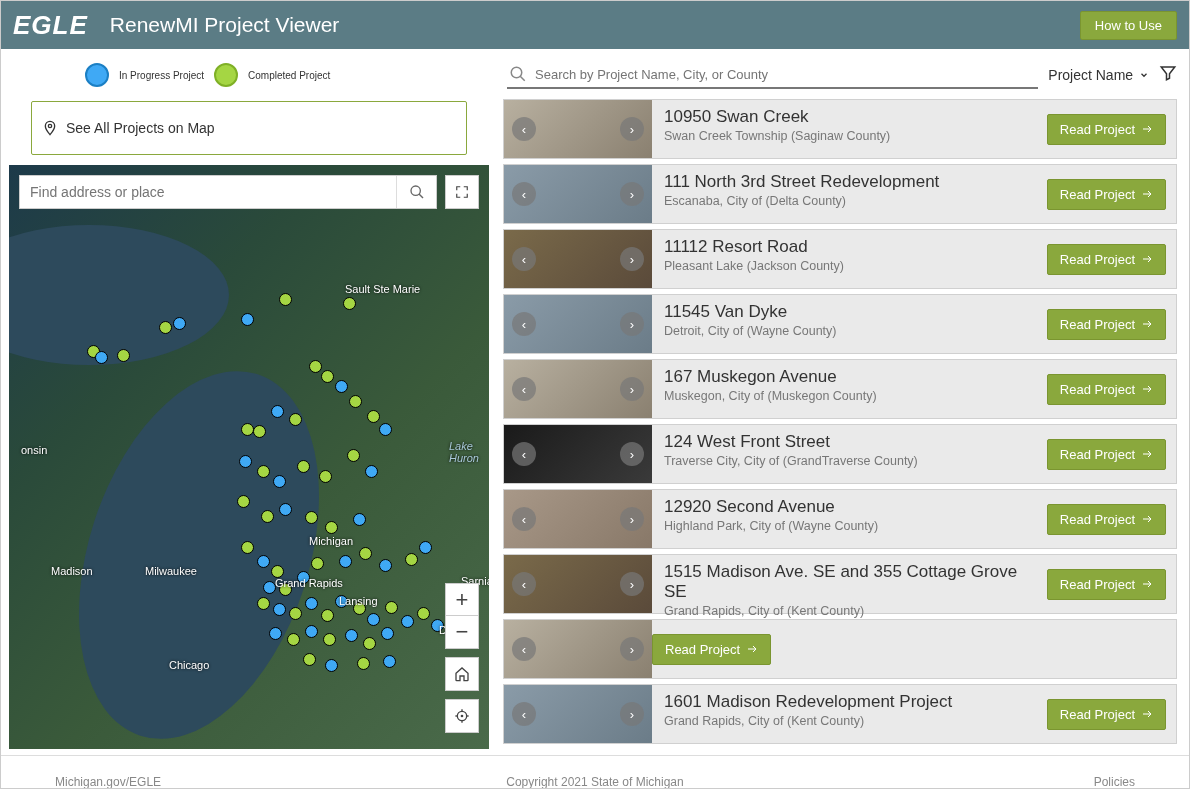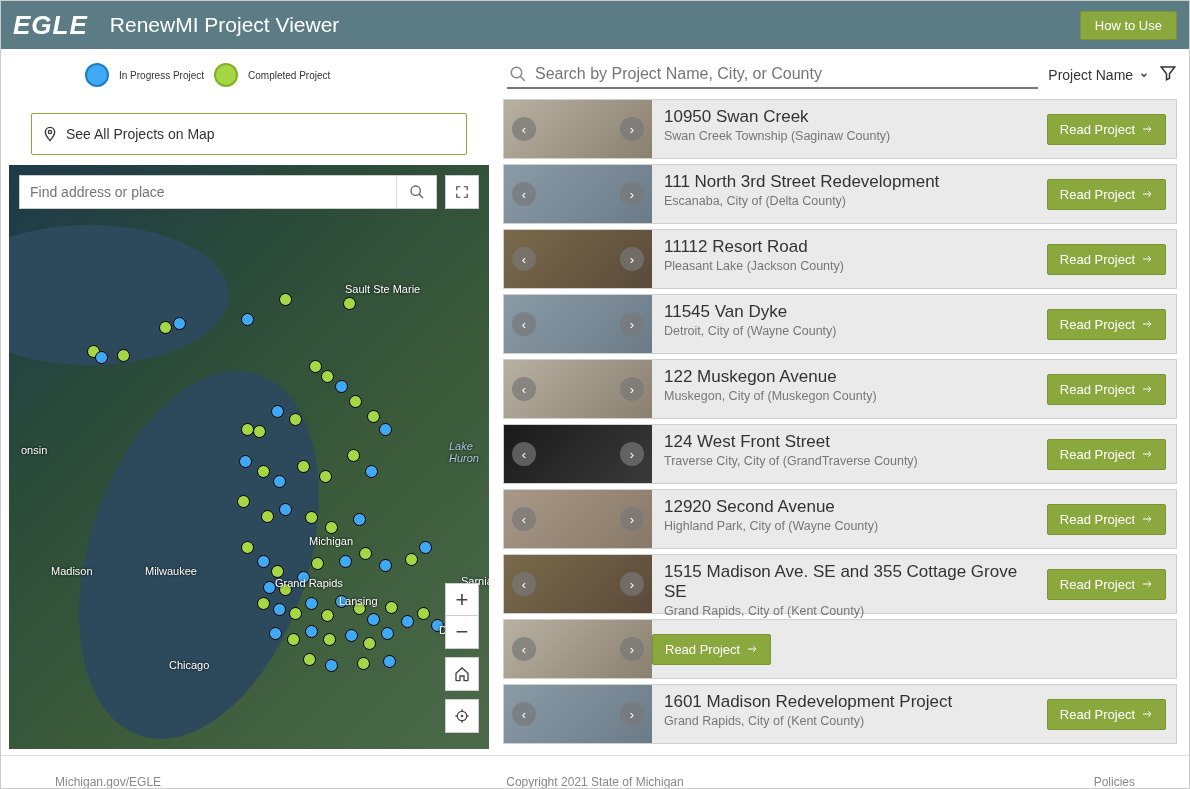--- a/index.html
+++ b/index.html
@@ -8,38 +8,38 @@
 .logo{font-weight:900;font-size:26px;letter-spacing:1px;font-style:italic}
 .app-title{margin-left:22px;font-size:21px;font-weight:400}
 .how-to-use{margin-left:auto;background:#8aa83d;border:1px solid #7a9530;color:#fff;padding:6px 14px;font-size:13px;cursor:pointer;border-radius:2px}
 .content{display:flex;height:706px}
 .left-panel{width:494px;padding:8px 6px 6px 8px;display:flex;flex-direction:column}
 .legend{display:flex;align-items:center;gap:10px;padding:6px 76px 10px}
 .legend-dot{width:24px;height:24px;border-radius:50%;border:2px solid}
 .dot-blue{background:#3fa9f5;border-color:#1b7fc4}
 .dot-green{background:#a5d643;border-color:#7fb026}
 .legend-label{font-size:10px;color:#333}
-.see-all{border:1px solid #8aa83d;padding:12px 10px;margin:16px 22px 10px;display:flex;align-items:center;gap:8px;cursor:pointer;border-radius:2px}
+.see-all{border:1px solid #8aa83d;padding:18px 10px;margin:4px 22px 10px;display:flex;align-items:center;gap:8px;cursor:pointer;border-radius:2px}
 .see-all-text{font-size:14px;color:#333}
 .map-wrap{flex:1;position:relative;background:linear-gradient(135deg,#1d3a4a 0%,#2a4a3a 30%,#3a5a3a 60%,#4a6a4a 100%);overflow:hidden}
 .map-search{position:absolute;top:10px;left:10px;display:flex;background:#fff;border:1px solid #ccc;width:418px;height:34px;z-index:5}
 .map-search input{flex:1;border:none;padding:8px 10px;font-size:14px;outline:none;color:#888}
 .map-search-btn{width:40px;border-left:1px solid #ddd;display:flex;align-items:center;justify-content:center;cursor:pointer}
 .fullscreen-btn{position:absolute;top:10px;right:10px;width:34px;height:34px;background:#fff;border:1px solid #ccc;display:flex;align-items:center;justify-content:center;cursor:pointer;z-index:5}
 .map-controls{position:absolute;bottom:16px;right:10px;display:flex;flex-direction:column;gap:8px;z-index:5}
 .map-btn{width:34px;height:34px;background:#fff;border:1px solid #ccc;display:flex;align-items:center;justify-content:center;cursor:pointer;font-size:20px;color:#444}
 .map-zoom{display:flex;flex-direction:column;background:#fff;border:1px solid #ccc}
 .map-zoom div{width:32px;height:32px;display:flex;align-items:center;justify-content:center;cursor:pointer;font-size:22px;color:#444}
 .map-zoom div:first-child{border-bottom:1px solid #ccc}
 .map-label{position:absolute;color:#fff;font-size:11px;text-shadow:0 0 3px #000;z-index:2;pointer-events:none}
 .map-point{position:absolute;width:13px;height:13px;border-radius:50%;border:1.5px solid;z-index:1;cursor:pointer}
 .right-panel{flex:1;padding:8px 8px 0 8px;display:flex;flex-direction:column;overflow:hidden}
 .search-row{display:flex;align-items:center;gap:10px;padding:4px 4px 10px}
 .search-box{flex:1;display:flex;align-items:center;border-bottom:2px solid #777;padding:4px 2px}
-.search-box input{flex:1;border:none;outline:none;font-size:16px;color:#7f1d1d;background:transparent}
+.search-box input{flex:1;border:none;outline:none;font-size:13px;color:#7f1d1d;background:transparent}
 .sort-label{font-size:14px;color:#333;cursor:pointer}
 .filter-icon{cursor:pointer}
 .project-list{flex:1;overflow-y:auto;display:flex;flex-direction:column;gap:5px;padding-right:4px}
 .project-list::-webkit-scrollbar{width:10px}
 .project-list::-webkit-scrollbar-thumb{background:#bbb;border-radius:5px}
 .project-card{display:flex;background:#eaeaea;height:60px;border:1px solid #d0d0d0;cursor:pointer}
 .card-img{width:148px;position:relative;background:linear-gradient(135deg,#8a9ba8,#6b7c88);flex-shrink:0}
 .card-img.alt1{background:linear-gradient(135deg,#b8b0a0,#8a8070)}
 .card-img.alt2{background:linear-gradient(135deg,#7a6a4a,#5a4a3a)}
 .card-img.alt3{background:linear-gradient(135deg,#a89888,#887868)}
@@ -288,21 +288,21 @@
               <polyline points="14 6 20 12 14 18"></polyline>
             </svg>
   </button>
         </div>
         <div class="project-card">
           <div class="card-img alt1">
     <div class="carousel-btn carousel-prev">‹</div>
     <div class="carousel-btn carousel-next">›</div>
   </div>
   <div class="card-body">
-    <div class="card-title">122 Muskegon Avenue</div>
+    <div class="card-title">167 Muskegon Avenue</div>
     <div class="card-sub">Muskegon, City of (Muskegon County)</div>
   </div>
   <button class="read-btn">Read Project
     <svg width="12" height="12" viewBox="0 0 24 24" fill="none" stroke="#fff" stroke-width="2">
               <line x1="4" y1="12" x2="20" y2="12"></line>
               <polyline points="14 6 20 12 14 18"></polyline>
             </svg>
   </button>
         </div>
         <div class="project-card">

